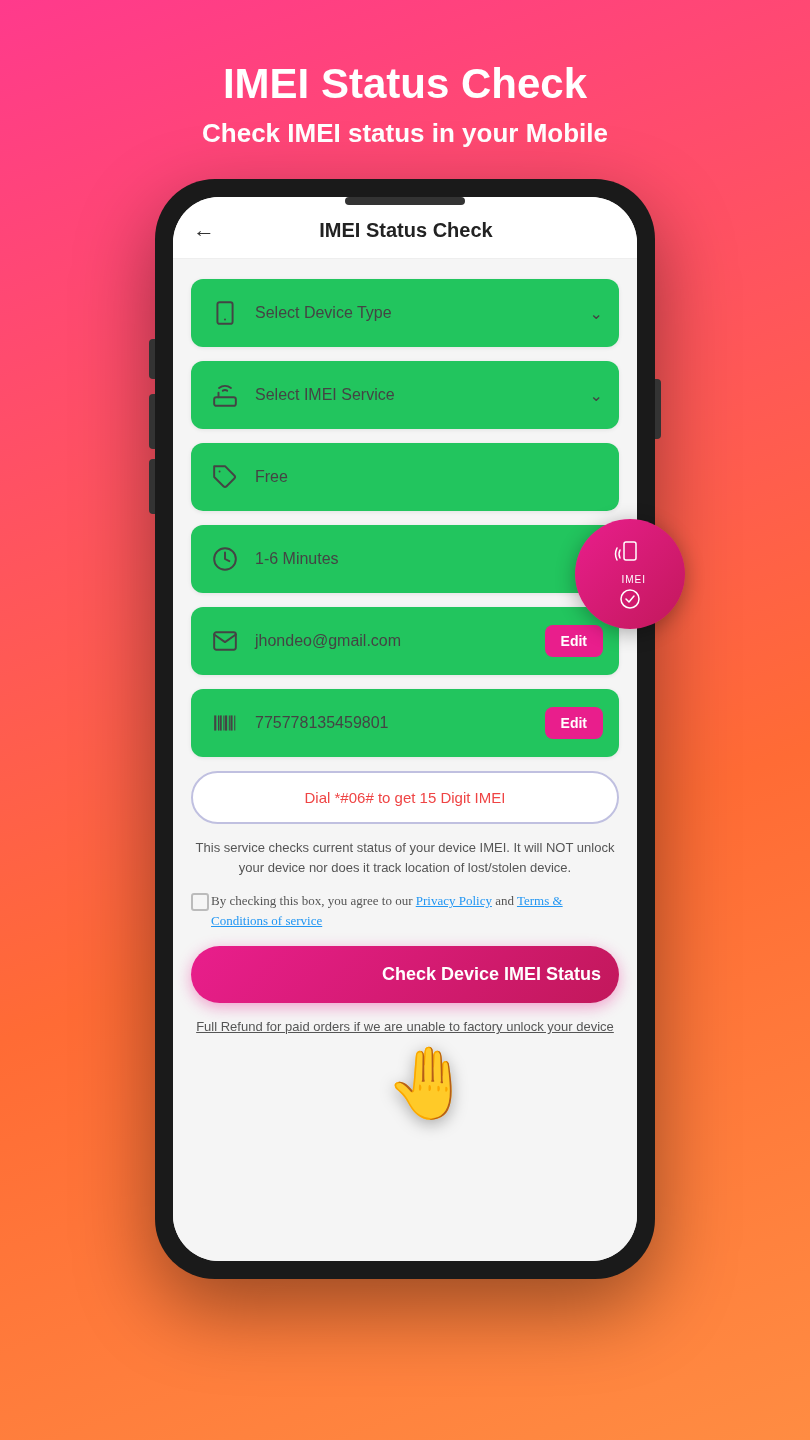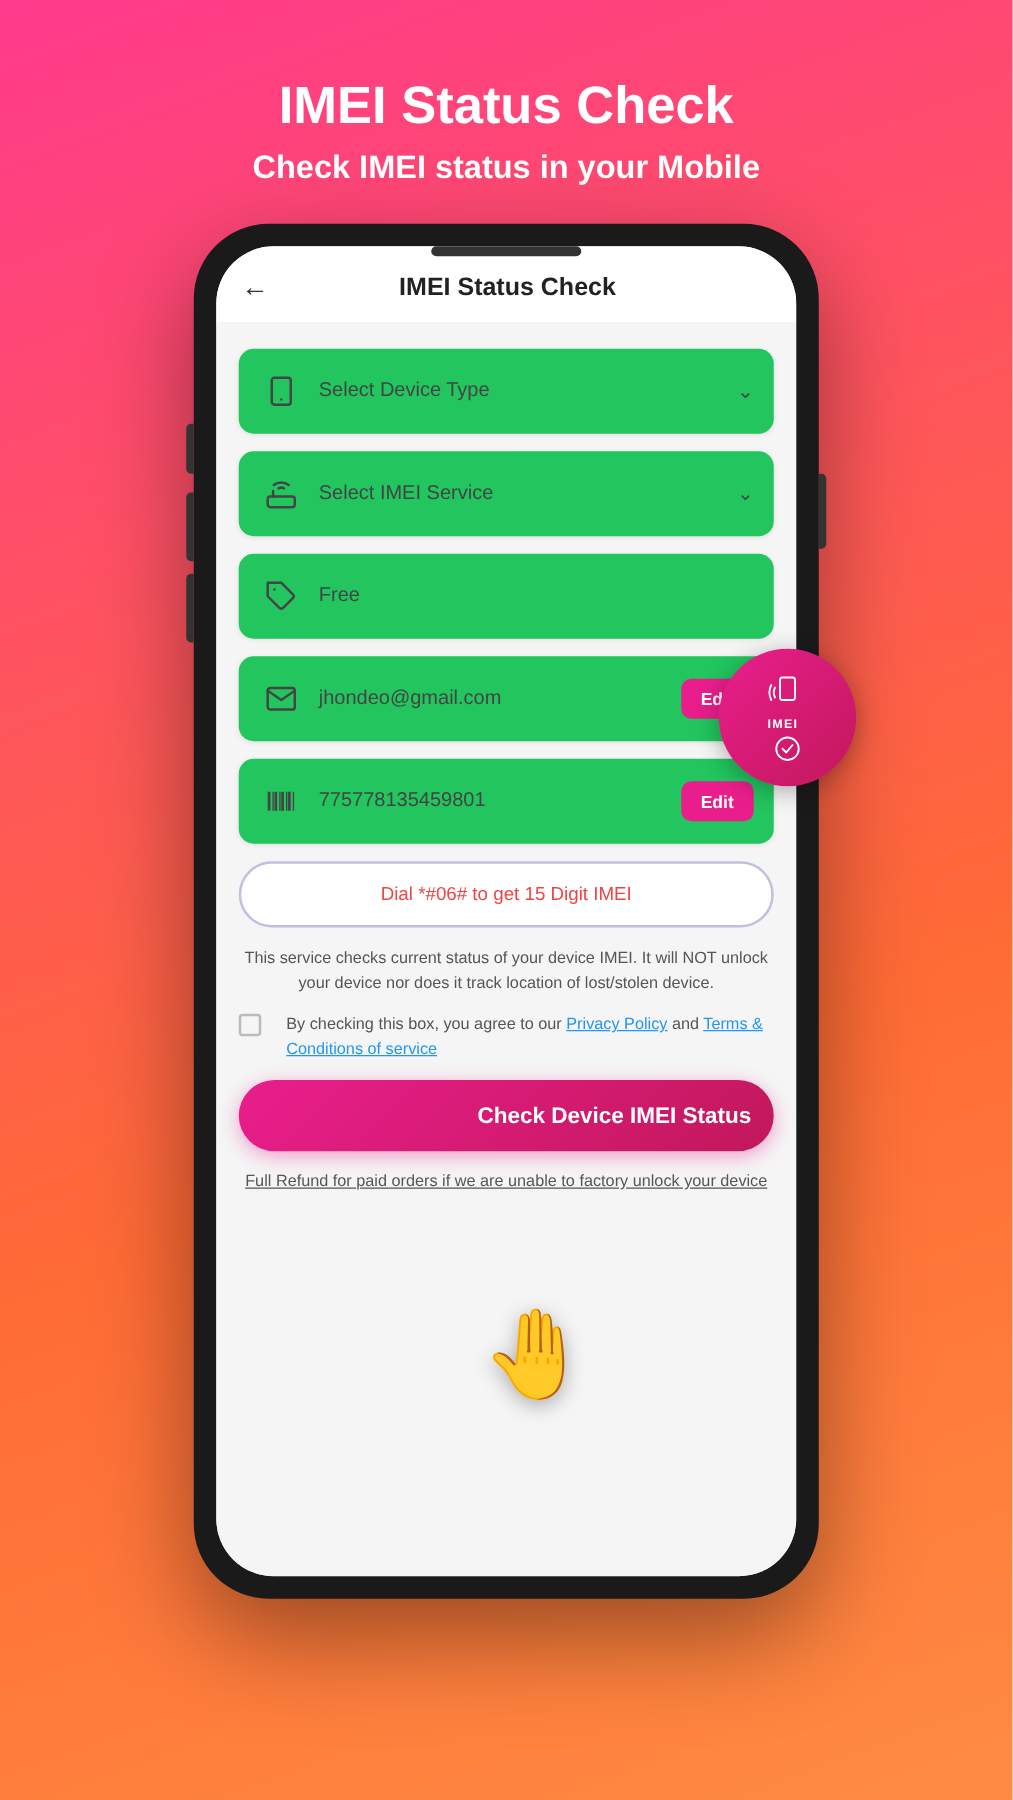--- a/index.html
+++ b/index.html
@@ -170,21 +170,22 @@
       text-align: center;
       line-height: 1.5;
       margin-bottom: 14px;
       padding: 0 4px;
     }
 
     .checkbox-row {
       display: flex;
       align-items: flex-start;
       margin-bottom: 16px;
-      gap: 20px;
+      gap: 2px;
+      font-family: Liberation Serif, serif;
     }
 
     .checkbox {
       width: 18px;
       height: 18px;
       border: 2px solid #bbb;
       border-radius: 3px;
       flex-shrink: 0;
       margin-top: 2px;
       cursor: pointer;
@@ -237,22 +238,22 @@
       flex-direction: column;
       align-items: center;
       justify-content: center;
       box-shadow: 0 4px 20px rgba(0,0,0,0.3);
       z-index: 10;
     }
 
     .imei-badge-inner {
       color: white;
       font-size: 11px;
-      font-weight: 700;
-      text-align: left;
+      font-weight: 400;
+      text-align: right;
       line-height: 1.3;
     }
 
     
     .hand-cursor {
       position: absolute;
       bottom: 155px;
       left: 50%;
       transform: translateX(-20px);
       font-size: 70px;
@@ -376,20 +377,29 @@
           <div class="field-icon">
             <svg viewBox="0 0 24 24" fill="none" stroke="currentColor" stroke-width="1.8" stroke-linecap="round" stroke-linejoin="round">
               <path d="M20.59 13.41l-7.17 7.17a2 2 0 0 1-2.83 0L2 12V2h10l8.59 8.59a2 2 0 0 1 0 2.82z"></path>
               <line x1="7" y1="7" x2="7.01" y2="7"></line>
             </svg>
           </div>
           <span class="field-text">Free</span>
         </div>
 
         
+        <div class="form-field">
+          <div class="field-icon">
+            <svg viewBox="0 0 24 24" fill="none" stroke="currentColor" stroke-width="1.8" stroke-linecap="round" stroke-linejoin="round">
+              <circle cx="12" cy="12" r="10"></circle>
+              <polyline points="12 6 12 12 16 14"></polyline>
+            </svg>
+          </div>
+          <span class="field-text">1-6 Minutes</span>
+        </div>
 
         
         <div class="form-field">
           <div class="field-icon">
             <svg viewBox="0 0 24 24" fill="none" stroke="currentColor" stroke-width="1.8" stroke-linecap="round" stroke-linejoin="round">
               <path d="M4 4h16c1.1 0 2 .9 2 2v12c0 1.1-.9 2-2 2H4c-1.1 0-2-.9-2-2V6c0-1.1.9-2 2-2z"></path>
               <polyline points="22,6 12,13 2,6"></polyline>
             </svg>
           </div>
           <span class="field-text">jhondeo@gmail.com</span>

